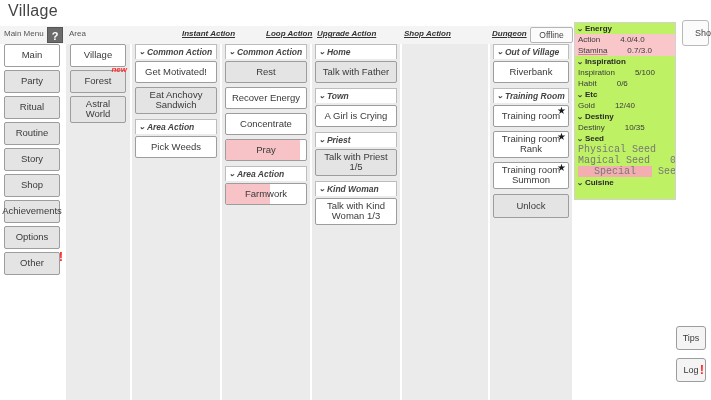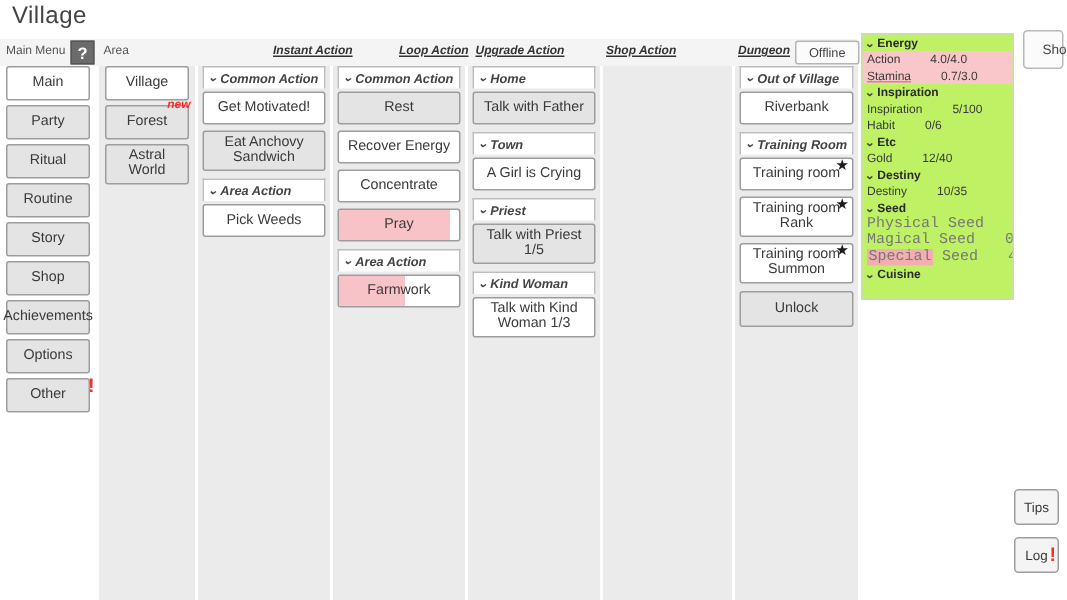--- a/index.html
+++ b/index.html
@@ -116,21 +116,21 @@
   }
   .stat-row {
     display:flex; justify-content:flex-start;
     padding:0px 3px 0px 3px; line-height:11px; height:11px;gap:20px;
   }
   .stat-row.hl { background:#f9c6c9; }
   .stat-row .lbl { white-space:nowrap; }
   .stat-row .val { white-space:nowrap; }
   .stat-row.sub .lbl, .stat-row.sub .val { color:#777; font-size:10px;font-family:Liberation Mono, monospace; }
   .lbl.underline { text-decoration:underline; text-decoration-color:#c88; }
-  .lbl .hlword { background:#f4aeb2; padding:0 1px; }
+  .lbl .hlword { background:#f4aeb2; padding:0 16px; }
 
   
   #show-btn {
     position:absolute; left:682px; top:20px; width:27px; height:26px;
     background:#fbfbfb; border:1px solid #b9b9b9; border-radius:3px;
     font-size:9px; color:#444; text-align:center; line-height:25px;padding-left:12px;
   }
   #tips-btn {
     position:absolute; left:676px; top:326px; width:30px; height:24px;
     background:#f4f4f4; border:1px solid #9d9d9d; border-radius:3px;

